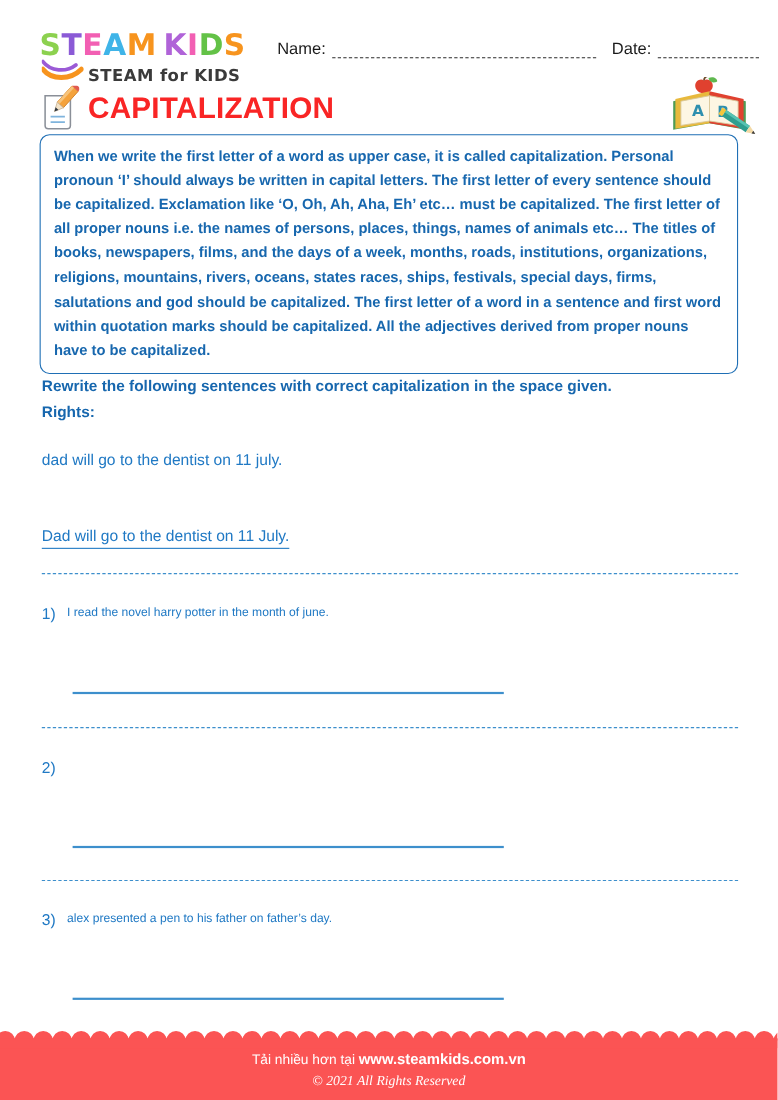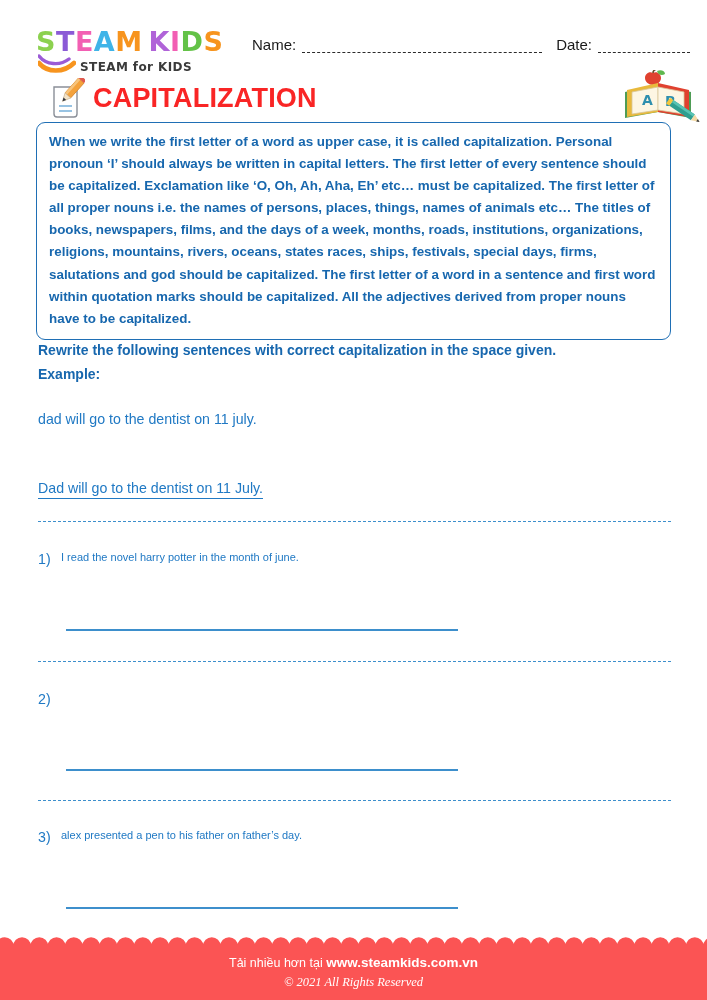--- a/index.html
+++ b/index.html
@@ -48,21 +48,21 @@
     position: absolute;
     left: 2px;
     top: 24px;
     width: 38px;
     height: 22px;
   }
   #logo-tagline {
     position: absolute;
     left: 44px;
     top: 32px;
-    font-size: 12px;
+    font-size: 15px;
     font-weight: bold;
     color: #3a3a3a;
     letter-spacing: 0.4px;
     white-space: nowrap;
     font-family: "DejaVu Sans", sans-serif;
   }
 
   #name-date {
     position: absolute;
     left: 252px;
@@ -87,21 +87,20 @@
   #date-rule { width: 92px;  margin-left: 6px; }
   #date-label { margin-left: 14px; }
 
   
   #title-row {
     position: absolute;
     left: 0;
     top: 78px;
     width: 647px;
     height: 42px;
-    margin-left: 13px;
   }
   #title-icon {
     position: absolute;
     left: 32px;
     top: 0px;
     width: 40px;
     height: 42px;
   }
   #worksheet-title {
     position: absolute;
@@ -317,21 +316,21 @@
         <rect x="52" y="36" width="4" height="7" fill="#f4c63c"></rect>
       </g>
     </svg>
   </div>
 
   <div id="info-box">
     <p id="info-text">When we write the first letter of a word as upper case, it is called capitalization. Personal pronoun ‘I’ should always be written in capital letters. The first letter of every sentence should be capitalized. Exclamation like ‘O, Oh, Ah, Aha, Eh’ etc… must be capitalized. The first letter of all proper nouns i.e. the names of persons, places, things, names of animals etc… The titles of books, newspapers, films, and the days of a week, months, roads, institutions, organizations, religions, mountains, rivers, oceans, states races, ships, festivals, special days, firms, salutations and god should be capitalized. The first letter of a word in a sentence and first word within quotation marks should be capitalized. All the adjectives derived from proper nouns have to be capitalized.</p>
   </div>
 
   <div class="instr" id="instr-rewrite">Rewrite the following sentences with correct capitalization in the space given.</div>
-  <div class="instr" id="instr-example">Example:</div>
+  <div class="instr" id="instr-example">Rights:</div>
 
   <div class="sentence" id="example-lower">dad will go to the dentist on 11 july.</div>
   <div id="example-answer">Dad will go to the dentist on 11 July.</div>
 
   <div class="dash-sep" style="top:521px"></div>
 
   <div class="qnum" style="top:551px">1)</div>
   <div class="qtext" style="top:551px">I read the novel harry potter in the month of june.</div>
   <div class="answer-line" style="top:629px"></div>
   <div class="dash-sep" style="top:661px"></div>

